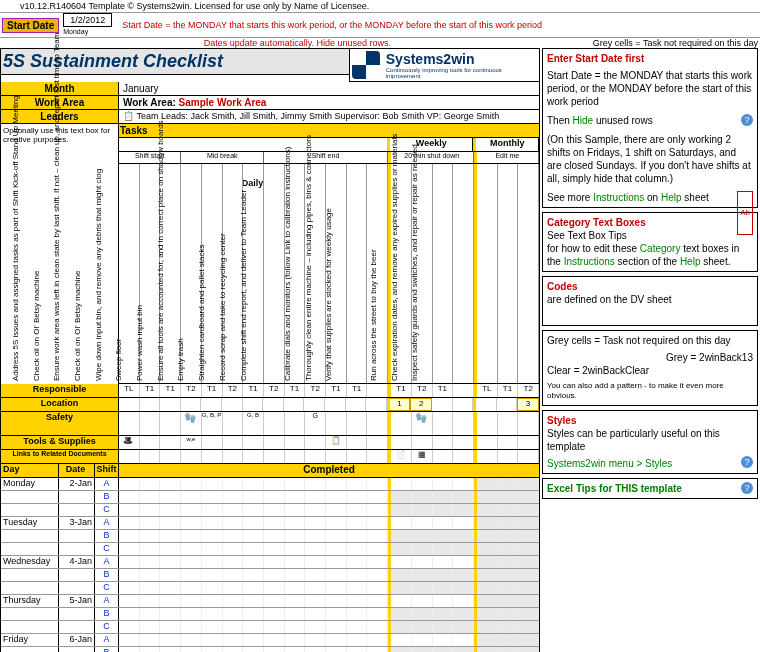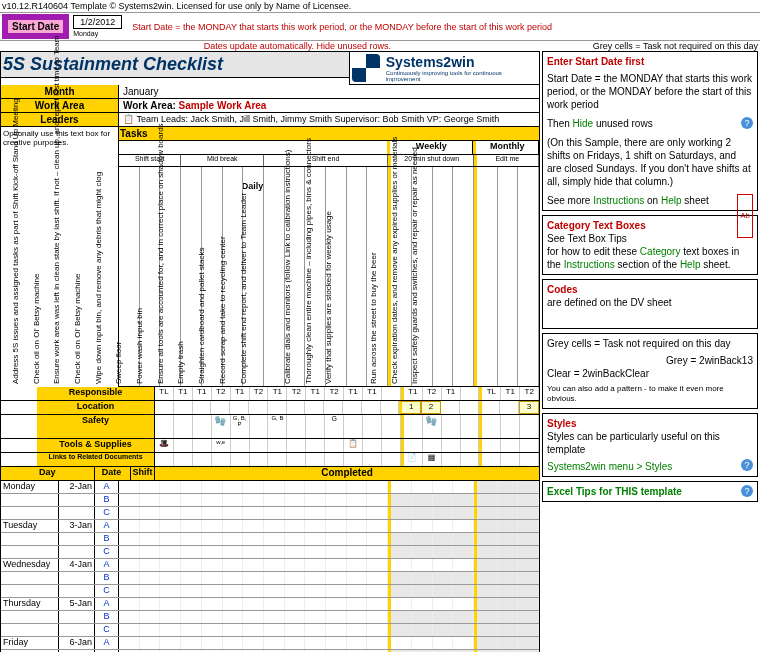--- a/index.html
+++ b/index.html
@@ -1,19 +1,19 @@
 <!DOCTYPE html>
 <html><head>
 <meta charset="utf-8">
 <style>
   * { box-sizing: border-box; }
   body { margin: 0; font-family: Arial, sans-serif; font-size: 10px; background: #fff; width: 760px; }
-  .topline { font-size: 9px; padding: 1px 2px; }
+  .topline { font-size: 9px; padding: 1px 20px; }
   .startbar { display: flex; align-items: center; gap: 4px; padding: 1px 2px; border-top:1px solid #999; border-bottom:1px solid #999;}
-  .startbar .lbl { font-weight: bold; border:6px solid #a21caf; padding:1px 4px; background:#f9a8d4;}
+  .startbar .lbl { font-weight: bold; border:1px solid #a21caf; padding:1px 4px; background:#eab308;}
   .startbar .val { border:1px solid #000; padding:1px 6px; font-size:9px; background:#fff;}
   .red { color: #c00000; }
   .green { color: #008000; }
   .main { display: flex; }
   .left { width: 540px; border:1px solid #000;}
   .right { width: 218px; padding-left: 2px; }
   .title { background: #e5e5e5; font-size: 18px; font-weight: bold; color:#003366; padding: 2px; border-bottom:1px solid #000;font-style:italic;}
   .row { display: flex; border-bottom:1px solid #000; }
   .labcell { background:#ffd200; font-weight:bold; width:118px; text-align:center; border-right:1px solid #000; padding:1px;}
   .valcell { flex:1; padding:1px 4px; }
@@ -25,21 +25,21 @@
   .pcell { text-align:center; font-size:9px; font-weight:bold; border-right:1px solid #000;}
   .pcell.daily { flex: 13; margin-top: 40px; }
   .pcell.weekly { flex: 4; background:#fff; border-left:3px solid #ffd200;}
   .pcell.monthly { flex: 3; border-left:3px solid #ffd200;}
   .sub-row { display:flex; height:12px; border-bottom:1px solid #000;}
   .scell { text-align:center; font-size:7px; border-right:1px solid #666; overflow:hidden; white-space:nowrap;}
   .tasks-body { display:flex; height:220px; border-bottom:1px solid #000;}
   .tcol { border-right:1px solid #999; position:relative; flex:1;}
   .tcol.sep { border-left:3px solid #ffd200;}
   .vtext { position:absolute; bottom:2px; left:50%; transform: translateX(-50%) rotate(-90deg); transform-origin: left bottom; white-space:nowrap; font-size:8px; width:218px; text-align:left;}
-  .info-row { display:flex; height:14px; border-bottom:1px solid #000;padding-left:36px;}
+  .info-row { display:flex; height:14px; border-bottom:1px solid #000;}
   .info-lab { width:118px; background:#ffd200; font-weight:bold; text-align:center; border-right:1px solid #000; font-size:9px;}
   .info-cells { flex:1; display:flex;}
   .icell { flex:1; border-right:1px solid #ccc; text-align:center; font-size:8px;}
   .icell.sep { border-left:3px solid #ffd200;}
   .boxed { border:1px solid #c90; background:#ffffcc;}
   .glove { font-size:10px;}
   .completed-bar { background:#ffd200; text-align:center; font-weight:bold; border-bottom:1px solid #000; height:14px; font-size:10px;}
   .sched { }
   .srow { display:flex; height:13px; border-bottom:1px solid #999;}
   .sday { width:58px; border-right:1px solid #000; padding-left:2px; font-size:9px;}

